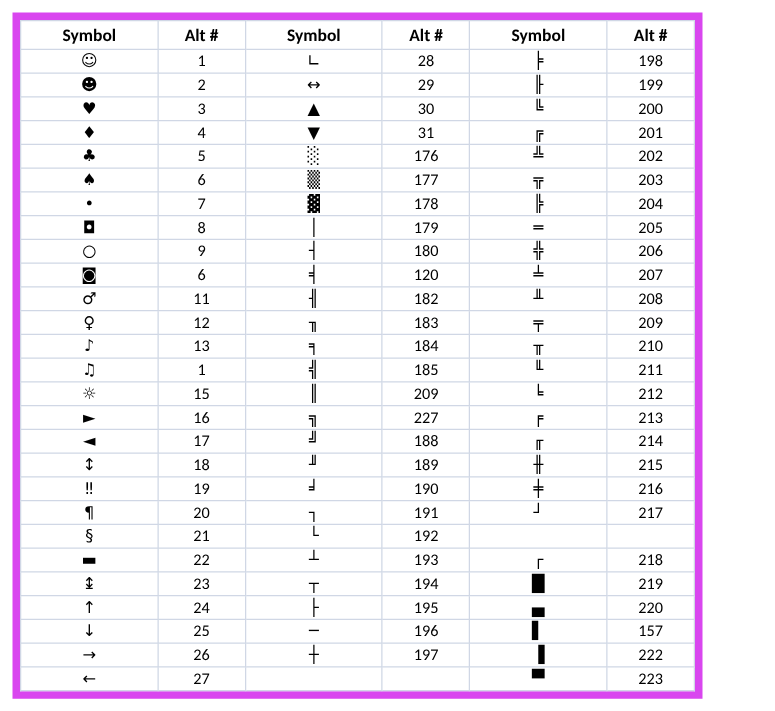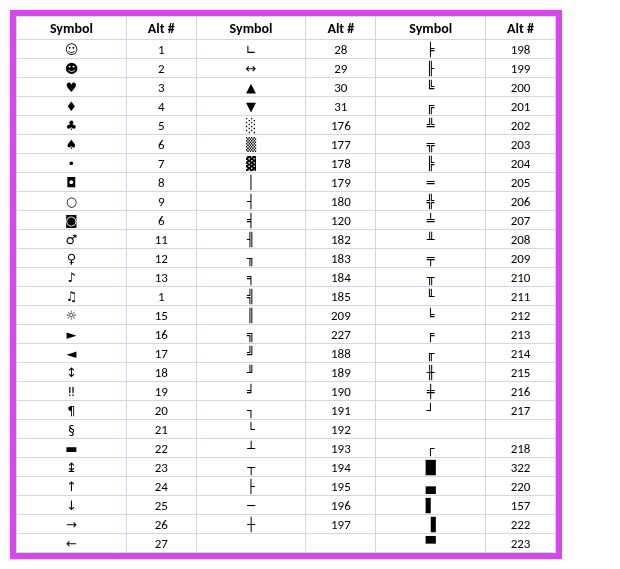--- a/index.html
+++ b/index.html
@@ -226,21 +226,21 @@
           <td>193</td>
           <td class="sym">┌</td>
           <td>218</td>
         </tr>
         <tr>
           <td class="sym">↨</td>
           <td>23</td>
           <td class="sym">┬</td>
           <td>194</td>
           <td class="sym">█</td>
-          <td>322</td>
+          <td>219</td>
         </tr>
         <tr>
           <td class="sym">↑</td>
           <td>24</td>
           <td class="sym">├</td>
           <td>195</td>
           <td class="sym">▄</td>
           <td>220</td>
         </tr>
         <tr>

